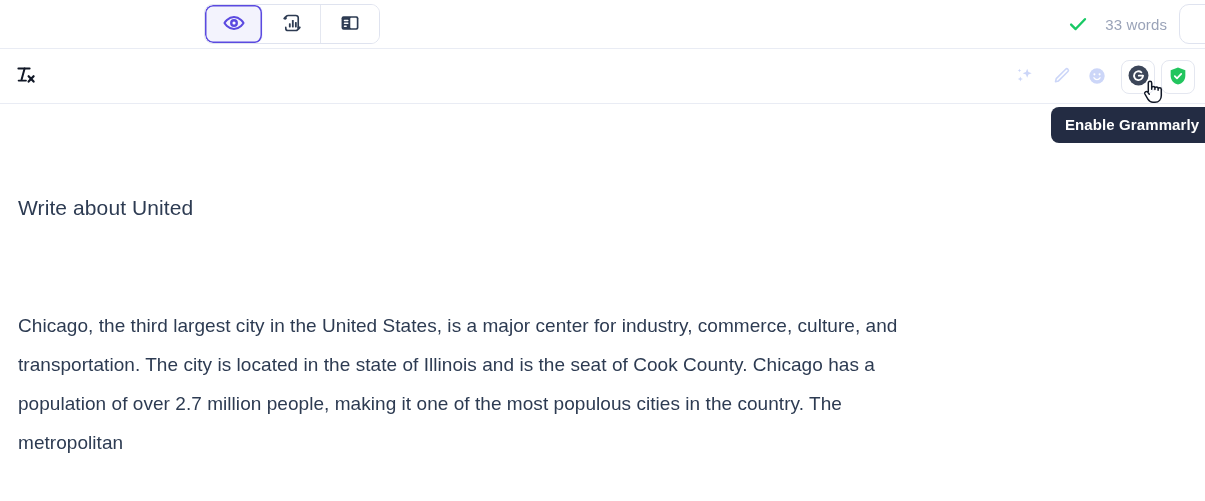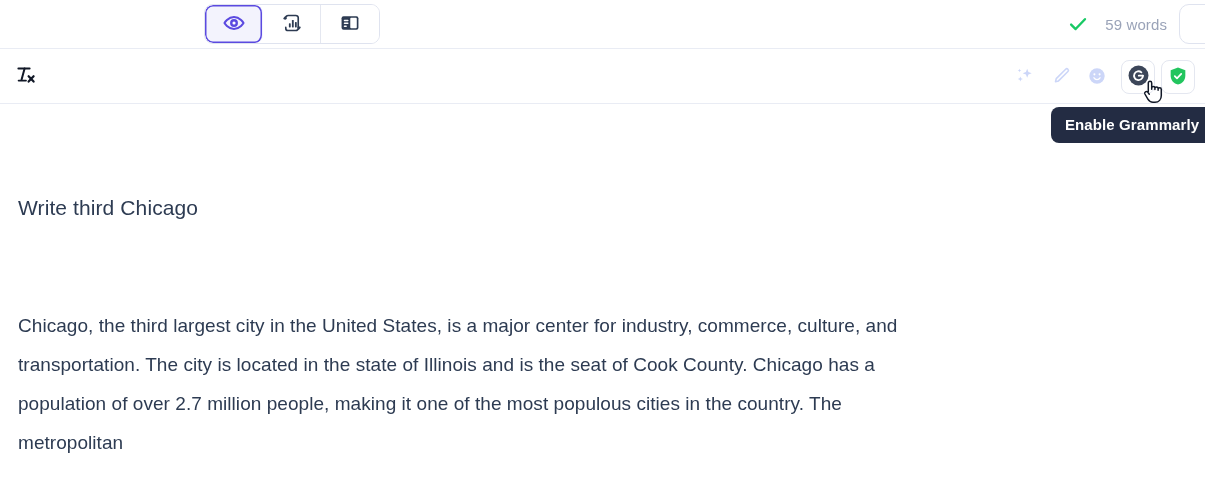--- a/index.html
+++ b/index.html
@@ -230,21 +230,21 @@
     </button>
 
   </div>
 
   <div class="wordcount">
     <span class="check-icon">
       <svg width="22" height="22" viewBox="0 0 24 24" fill="none">
         <path d="M4.5 12.6 9.4 17.5 19.6 6.8" stroke="#18c964" stroke-width="2.6" stroke-linecap="round" stroke-linejoin="round"></path>
       </svg>
     </span>
-    <span class="word-label">59 words</span>
+    <span class="word-label">33 words</span>
   </div>
 
   <button class="edge-btn"></button>
 </div>
 
 <div class="toolbar">
 
   <button class="clear-format">
     <span>
       <svg width="24" height="24" viewBox="0 0 24 24" fill="none">
@@ -311,15 +311,15 @@
 
 <div class="cursor-glyph">
   <svg width="24" height="30" viewBox="0 0 24 30" fill="none">
     <path d="M7.3 13.4V4.9a1.7 1.7 0 0 1 3.4 0v6.4m0-1.3a1.6 1.6 0 0 1 3.2 0v1.6m0-1a1.6 1.6 0 0 1 3.2 0v1.6m0-.8a1.6 1.6 0 0 1 3.2 0v6c0 3.9-2.4 6.9-6.3 6.9h-2c-2.6 0-4-1.2-5.1-3.1l-3-5.2a1.7 1.7 0 0 1 2.8-1.9l1.6 2.1" fill="#ffffff" stroke="#111827" stroke-width="1.5" stroke-linejoin="round" stroke-linecap="round"></path>
   </svg>
 </div>
 
 <div class="tooltip">Enable Grammarly</div>
 
 <div class="doc">
-  <div class="doc-title">Write third Chicago</div>
+  <div class="doc-title">Write about United</div>
   <div class="doc-body">Chicago, the third largest city in the United States, is a major center for industry, commerce, culture, and transportation. The city is located in the state of Illinois and is the seat of Cook County. Chicago has a population of over 2.7 million people, making it one of the most populous cities in the country. The metropolitan</div>
 </div>
 
 </body></html>

